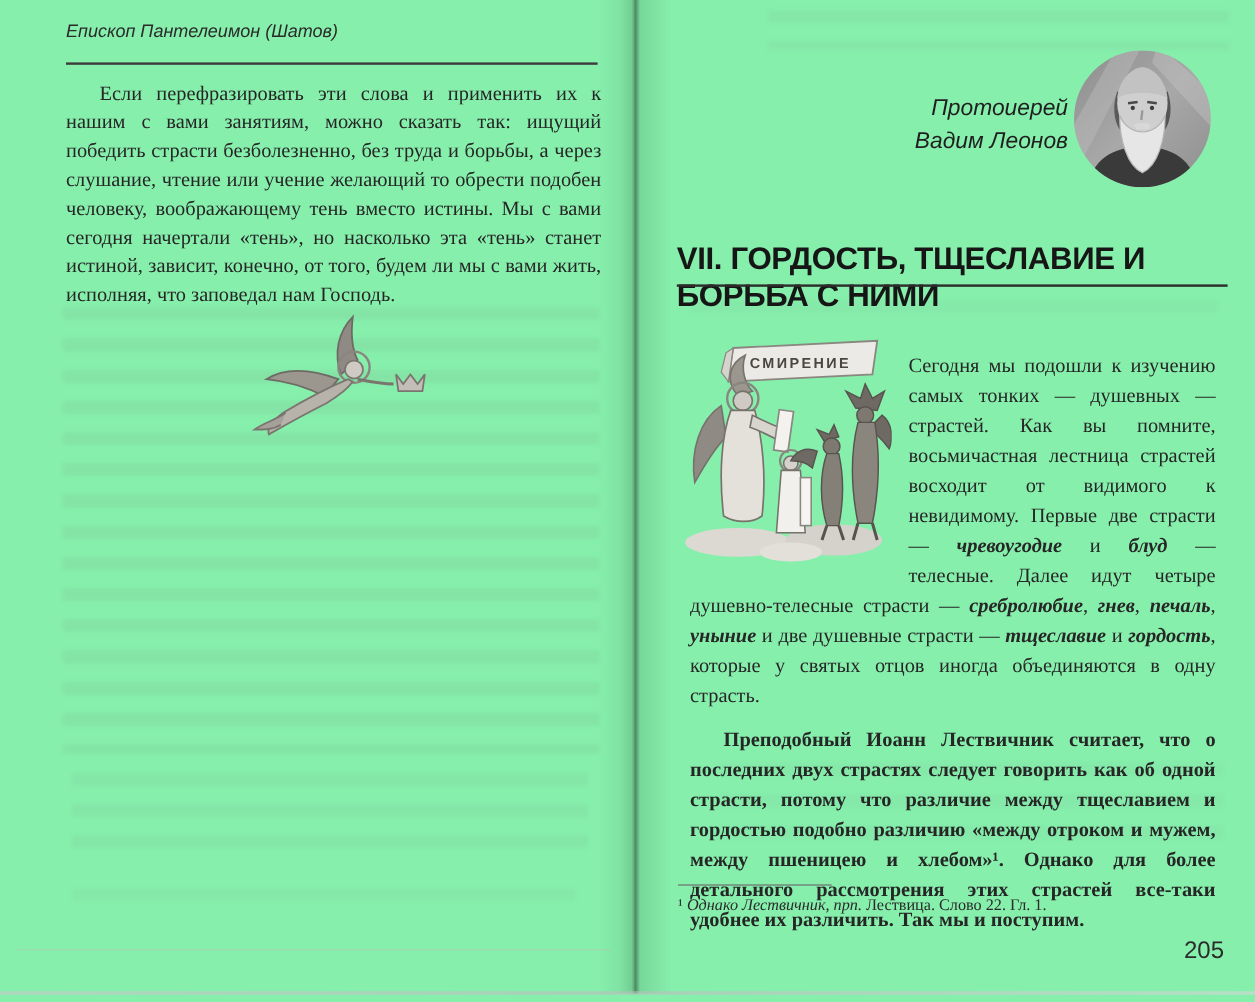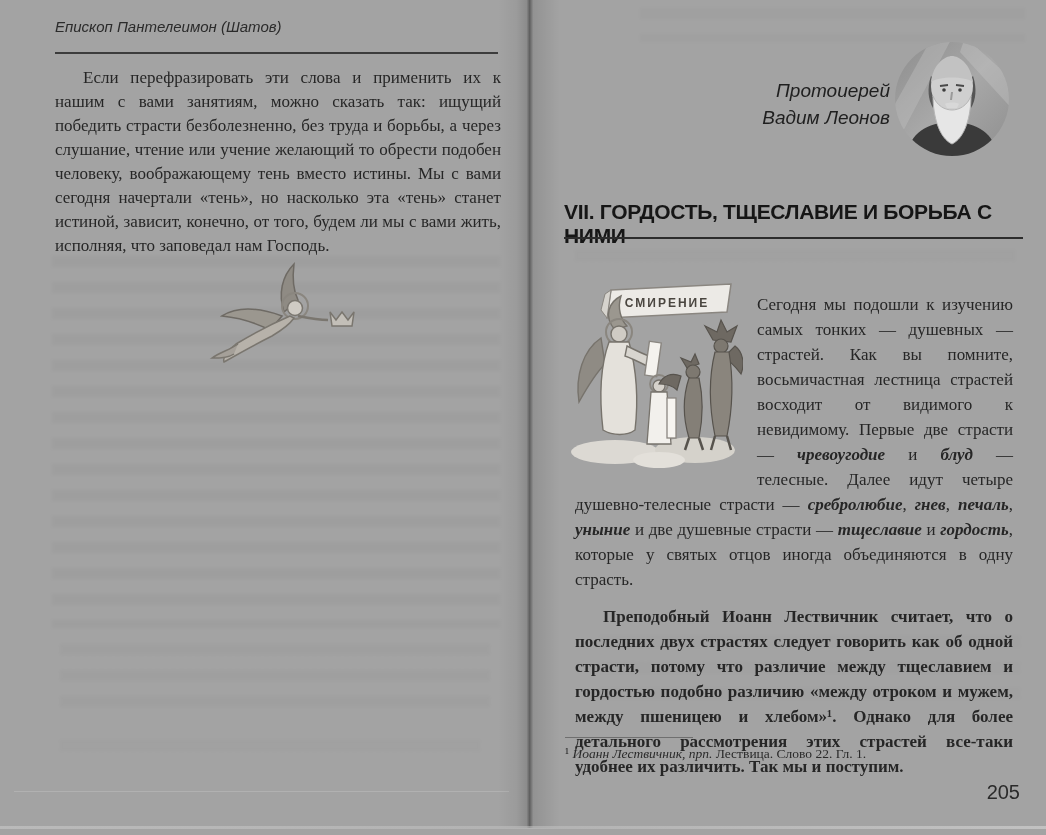--- a/index.html
+++ b/index.html
@@ -4,21 +4,21 @@
 <style>
   html,body{margin:0;padding:0;}
   body{
     width:1046px;height:835px;
     background:#ffffff;
     font-family:"Liberation Serif", serif;
     color:#242424;
     overflow:hidden;
     position:relative;
   }
-  .scan{position:absolute;inset:0;background:#a3a3a3;}
+  .scan{position:absolute;inset:0;background:#86efac;}
 
   
   .spine{
     position:absolute;left:498px;top:0;width:62px;height:828px;
     background:linear-gradient(to right,
       rgba(0,0,0,0) 0%, rgba(0,0,0,0.05) 30%, rgba(0,0,0,0.14) 46%,
       rgba(0,0,0,0.42) 51%, rgba(0,0,0,0.10) 57%, rgba(0,0,0,0) 100%);
   }
   .bottom-edge{
     position:absolute;left:0;top:826px;width:1046px;height:3px;
@@ -64,21 +64,21 @@
     font-family:"Liberation Sans", sans-serif;
     font-style:italic;font-size:19px;line-height:27px;
     text-align:right;color:#1f1f1f;
   }
   .author-photo{
     position:absolute;left:895px;top:42px;width:114px;height:114px;
   }
   .chapter-title{
     position:absolute;left:564px;top:200px;width:462px;margin:0;
     font-family:"Liberation Sans", sans-serif;
-    font-weight:bold;font-size:21px;letter-spacing:-0.3px;color:#161616;
+    font-weight:bold;font-size:26px;letter-spacing:-0.3px;color:#161616;
   }
   .title-rule{
     position:absolute;left:564px;top:237px;width:459px;height:2px;background:#2c2c2c;
   }
   .intro-block{
     position:absolute;left:563px;top:280px;width:462px;
     font-size:17px;line-height:25px;text-align:justify;hyphens:auto;color:#262626;
   }
   .humility-illustration{
     float:left;width:180px;height:190px;margin:0 14px 8px 0;
@@ -250,19 +250,19 @@
             <path d="M152,156 L148,170 M164,156 L168,170" stroke="#57534d" stroke-width="2.5"></path>
           </g>
         </svg>
       </div>
 
       <p><span>Сегодня мы подошли к изучению самых тонких — душевных — страстей. Как вы помните, восьмичастная лестница страстей восходит от видимого к невидимому. Первые две страсти — </span><span class="seg-bi">чревоугодие</span><span> и </span><span class="seg-bi">блуд</span><span> — телесные. Далее идут четыре душевно-телесные страсти — </span><span class="seg-bi">сребролюбие</span><span>, </span><span class="seg-bi">гнев</span><span>, </span><span class="seg-bi">печаль</span><span>, </span><span class="seg-bi">уныние</span><span> и две душевные страсти — </span><span class="seg-bi">тщеславие</span><span> и </span><span class="seg-bi">гордость</span><span>, которые у святых отцов иногда объединяются в одну страсть.</span></p>
       <p class="indent"><span>Преподобный Иоанн Лествичник считает, что о последних двух страстях следует говорить как об одной страсти, потому что различие между тщеславием и гордостью подобно различию «между отроком и мужем, между пшеницею и хлебом»¹. Однако для более детального рассмотрения этих страстей все-таки удобнее их различить. Так мы и поступим.</span></p>
     </div>
 
     <div class="footnote-rule"></div>
-    <p class="footnote"><span>¹ </span><span class="seg-i">Иоанн Лествичник, прп.</span><span> Лествица. Слово 22. Гл. 1.</span></p>
+    <p class="footnote"><span>¹ </span><span class="seg-i">Однако Лествичник, прп.</span><span> Лествица. Слово 22. Гл. 1.</span></p>
 
     <div class="page-number">205</div>
   </div>
 
   <div class="bottom-edge"></div>
 </div>
 
 </body></html>

